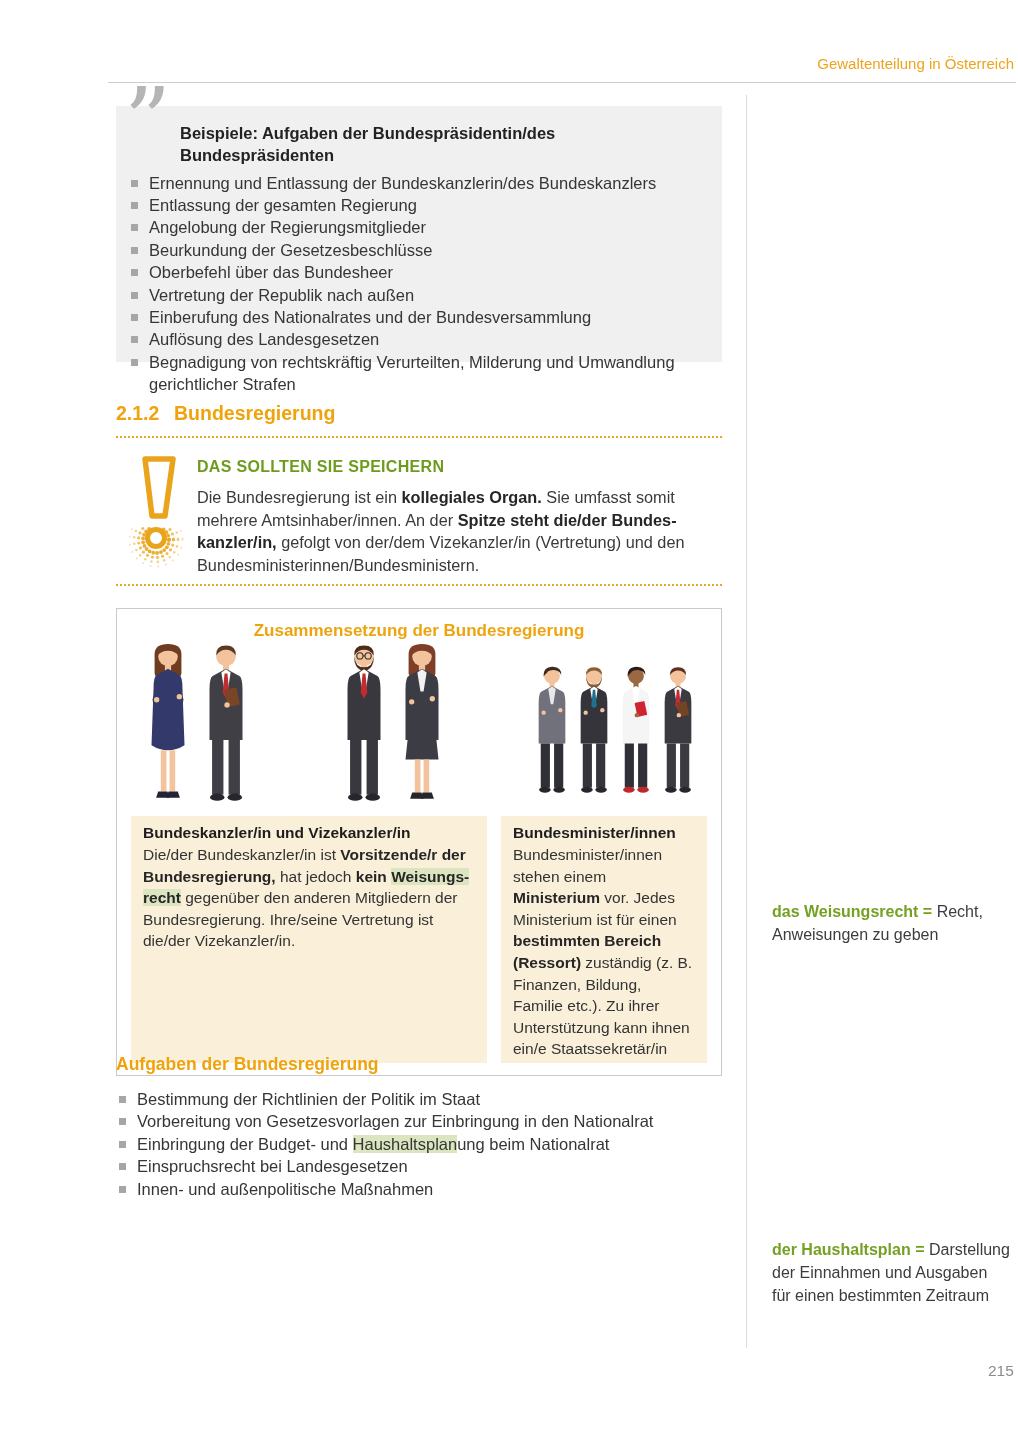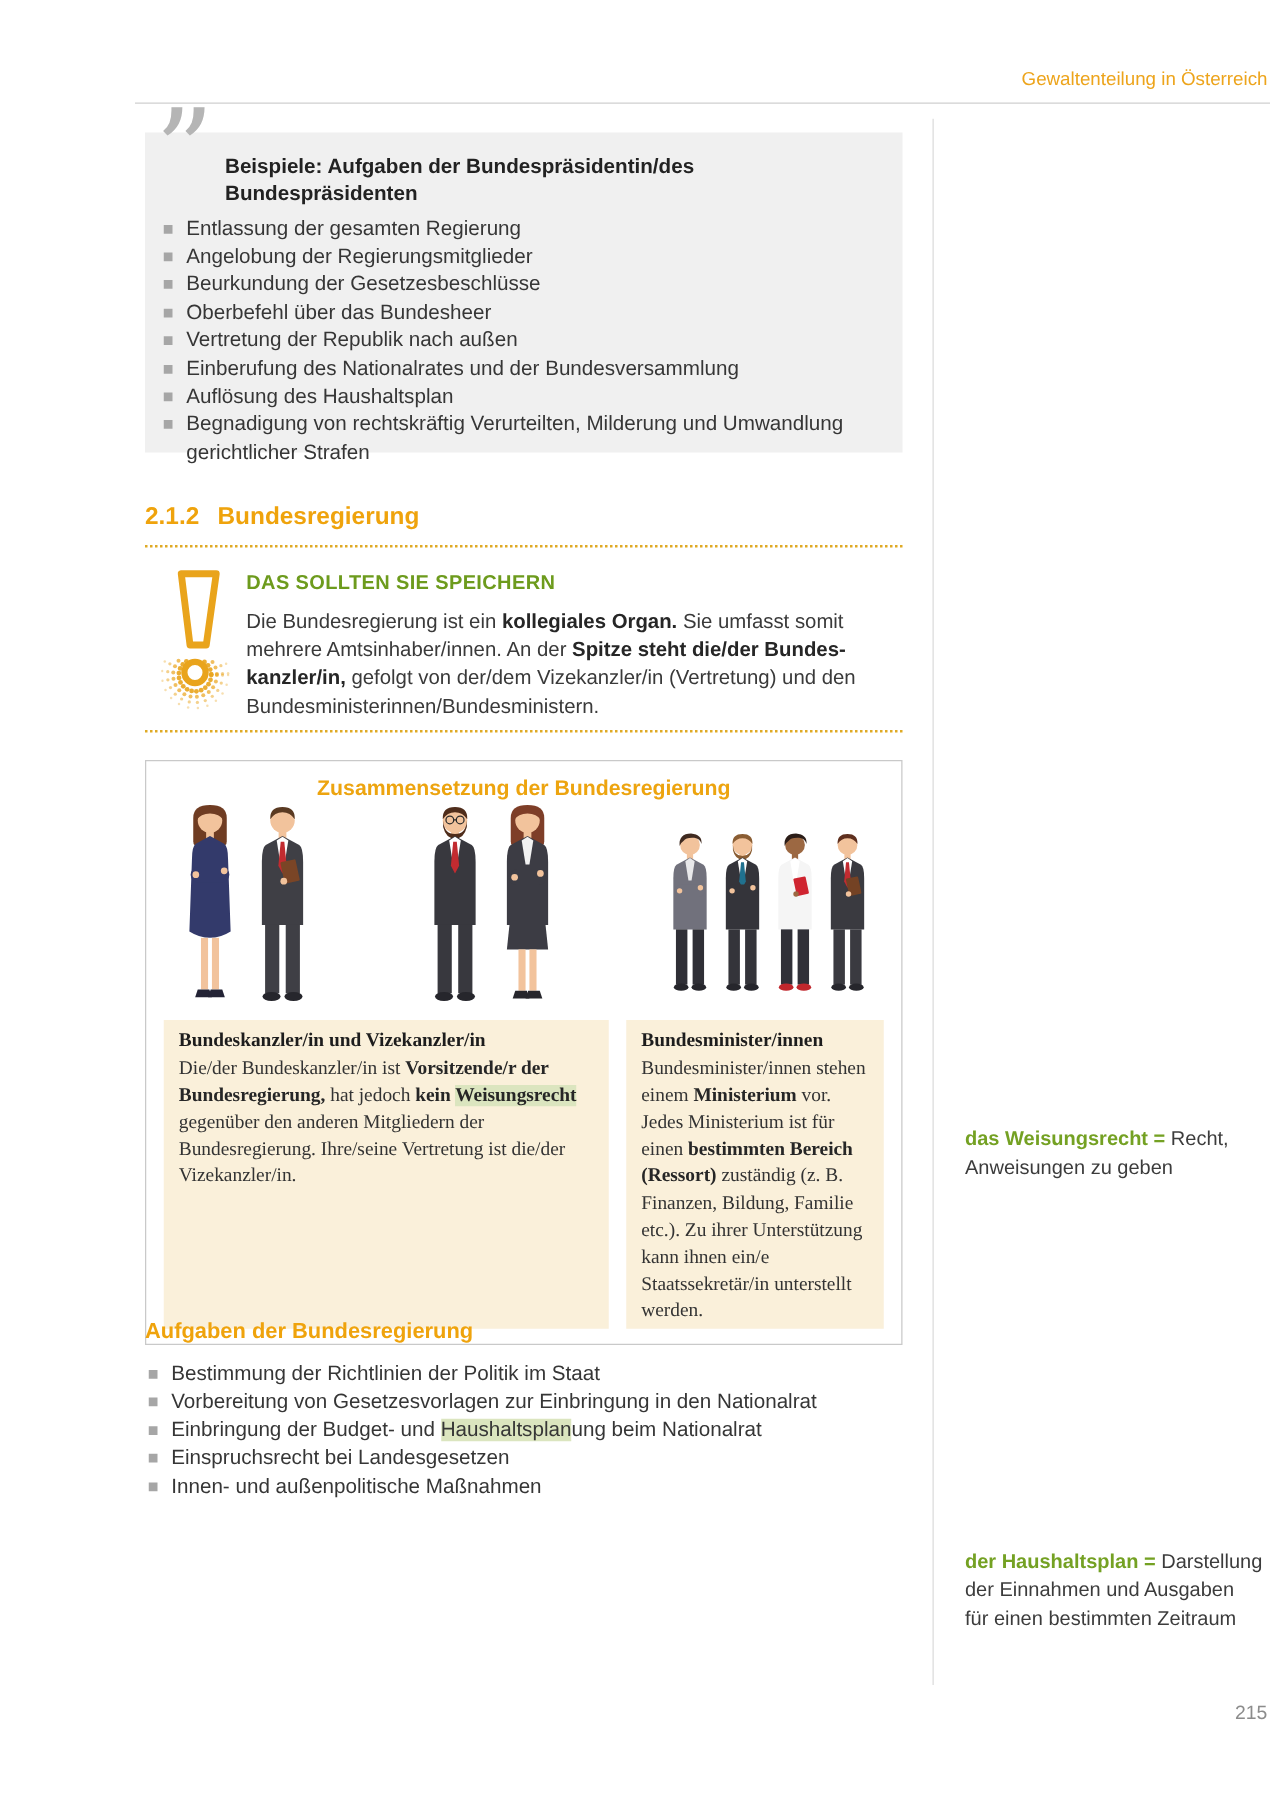--- a/index.html
+++ b/index.html
@@ -37,21 +37,21 @@
   .hl{background:#dbe5bf;}
 
   
   .comp-box{position:absolute;top:608px;left:72px;width:606px;height:468px;box-sizing:border-box;
             border:1px solid #c9c9c9;background:#fff;overflow:hidden;}
   .comp-title{margin:12px 0 0;text-align:center;font-size:17px;color:#eda40f;font-weight:bold;}
   .figures{display:flex;justify-content:space-between;align-items:flex-end;padding:0 22px;height:166px;}
   .fig{display:flex;align-items:flex-end;}
   .fig svg{margin:0 -4px;display:block;}
   .cols{display:flex;gap:14px;margin:9px 14px 0;height:247px;align-items:stretch;}
-  .col{background:#faf0da;box-sizing:border-box;padding:8px 12px 23px;overflow:hidden;font-family:Liberation Serif, serif;}
+  .col{background:#faf0da;box-sizing:border-box;padding:8px 12px 23px;overflow:hidden;}
   .col-l{flex:0 0 356px;}
   .col-r{flex:1;}
   .col h5{margin:0 0 2px;font-size:15.5px;color:#1d1d1d;}
   .col p{margin:0;font-size:15.5px;line-height:21.6px;color:#333;}
 
   
   .tasks{position:absolute;top:1054px;left:72px;width:632px;}
   .tasks-title{margin:0 0 13px;font-size:17.5px;color:#efa30c;font-weight:bold;}
 
   
@@ -70,20 +70,24 @@
 
   <div class="running-head">Gewaltenteilung in Österreich</div>
   <div class="top-rule"></div>
 
   <section class="example-box">
     <div class="quote-glyph">”</div>
     <h3 class="ex-title">Beispiele: Aufgaben der Bundespräsidentin/des Bundespräsidenten</h3>
     <div class="ex-list">
         <div class="bullet-row">
           <span class="sq"></span>
+          <span class="bi-text">Ernennung und Entlassung der Bundeskanzlerin/des Bundeskanzlers</span>
+        </div>
+        <div class="bullet-row">
+          <span class="sq"></span>
           <span class="bi-text">Entlassung der gesamten Regierung</span>
         </div>
         <div class="bullet-row">
           <span class="sq"></span>
           <span class="bi-text">Angelobung der Regierungsmitglieder</span>
         </div>
         <div class="bullet-row">
           <span class="sq"></span>
           <span class="bi-text">Beurkundung der Gesetzesbeschlüsse</span>
         </div>
@@ -94,21 +98,21 @@
         <div class="bullet-row">
           <span class="sq"></span>
           <span class="bi-text">Vertretung der Republik nach außen</span>
         </div>
         <div class="bullet-row">
           <span class="sq"></span>
           <span class="bi-text">Einberufung des Nationalrates und der Bundesversammlung</span>
         </div>
         <div class="bullet-row">
           <span class="sq"></span>
-          <span class="bi-text">Auflösung des Haushaltsplan</span>
+          <span class="bi-text">Auflösung des Landesgesetzen</span>
         </div>
         <div class="bullet-row">
           <span class="sq"></span>
           <span class="bi-text">Begnadigung von rechtskräftig Verurteilten, Milderung und Umwandlung gerichtlicher Strafen</span>
         </div>
       </div>
   </section>
 
   <h2 class="sec-head">
     <span class="sec-num">2.1.2</span><span>Bundesregierung</span>

